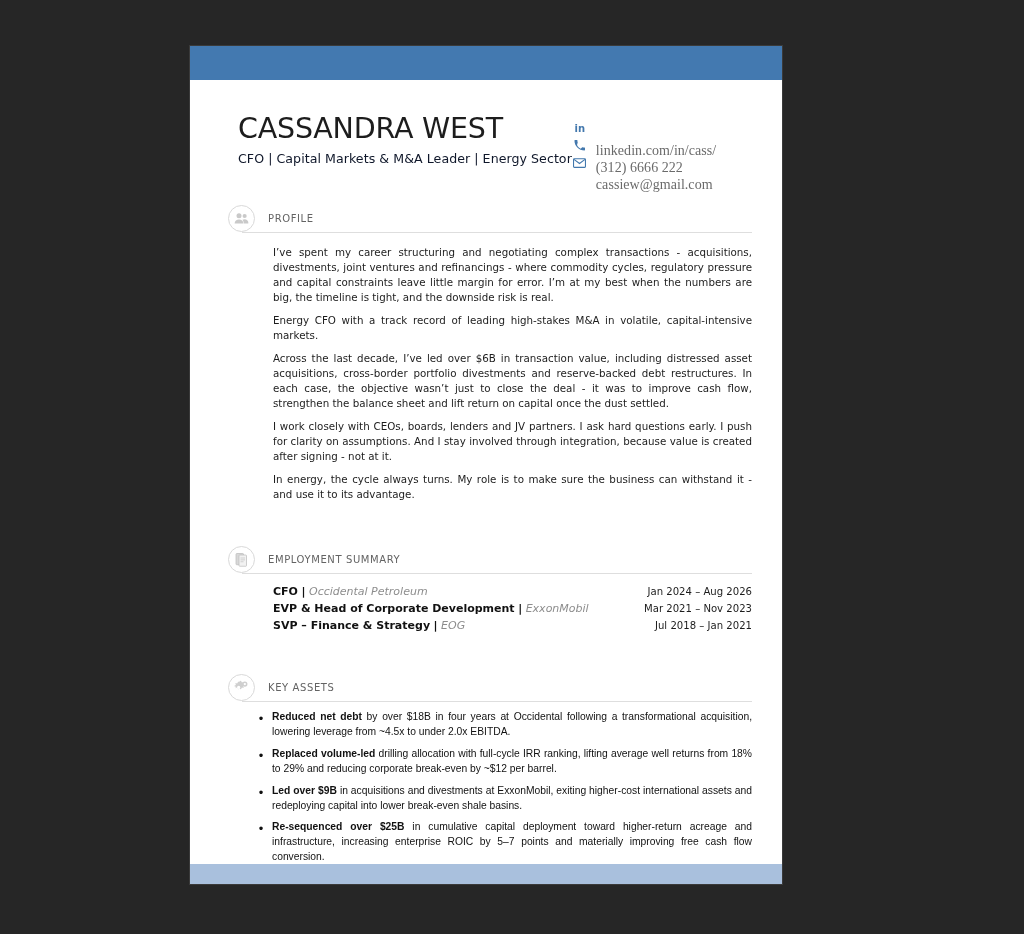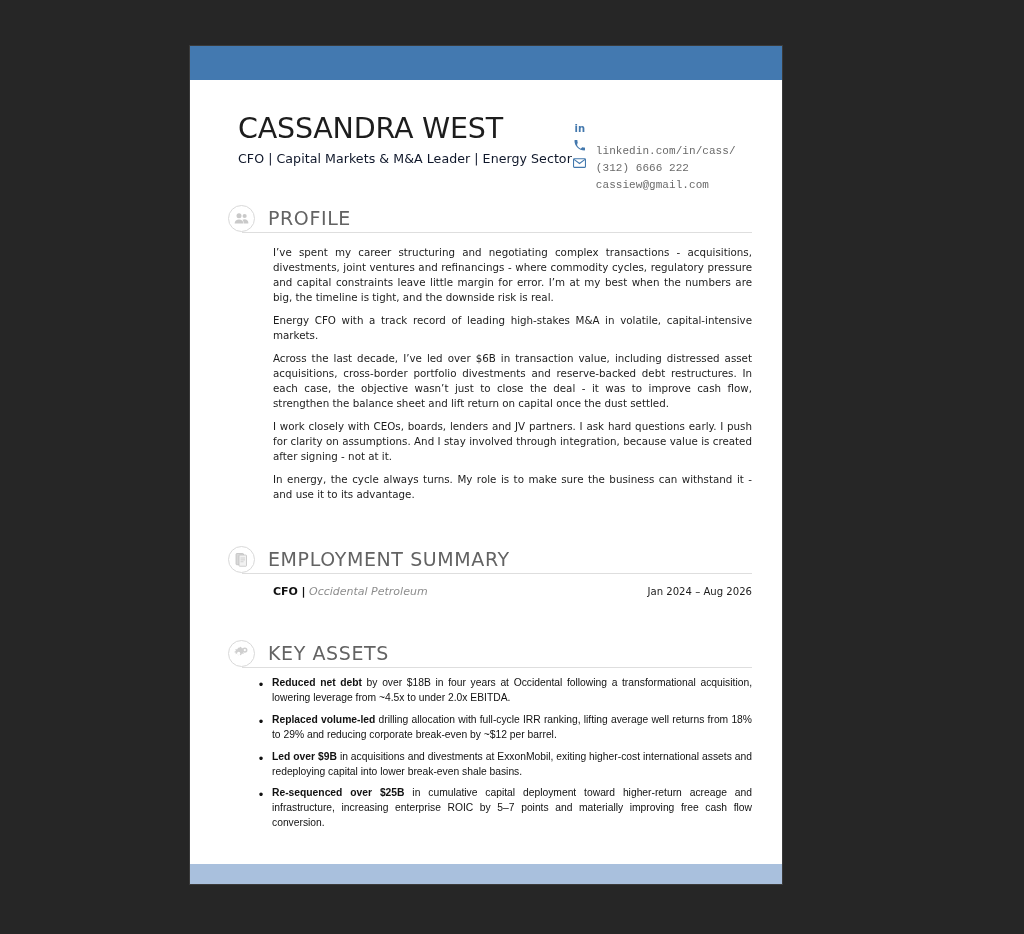--- a/index.html
+++ b/index.html
@@ -85,22 +85,22 @@
   }
   .contact-ico {
     width: 16px; height: 14px;
     margin-right: 8px;
     display: flex; align-items: center; justify-content: center;
     color: #4378ad;
     flex: 0 0 16px;
   }
   .contact-ico svg { display: block; }
   .contact-txt {
-    font-family: Liberation Mono, monospace;
-    font-size: 11px;
+    font-family: Liberation Serif, serif;
+    font-size: 14px;
     color: #6a6a6a;
     white-space: nowrap;
     letter-spacing: 0.05px;
     margin-top: 44px;
   }
   .li-badge {
     font-family: "DejaVu Sans", sans-serif;
     font-size: 10px;
     font-weight: bold;
     color: #4378ad;
@@ -120,21 +120,21 @@
     border-radius: 50%;
     border: 1px solid #d9d9d9;
     background: #fff;
     display: flex; align-items: center; justify-content: center;
     flex: 0 0 27px;
     z-index: 2;
   }
   .sec-circle svg { display: block; }
   .sec-title {
     font-family: "DejaVu Sans", sans-serif;
-    font-size: 19px;
+    font-size: 10px;
     letter-spacing: 0.6px;
     color: #636363;
     margin-left: 13px;
     white-space: nowrap;
     z-index: 2;
     background: #fff;
     padding-right: 6px;
   }
   .sec-rule {
     position: absolute;
@@ -296,21 +296,37 @@
       <div class="emp-area">
         <div class="emp-row">
           <div class="emp-left">
             <span class="emp-role">CFO</span>
             <span class="emp-sep">|</span>
             <span class="emp-co">Occidental Petroleum</span>
           </div>
           <div class="emp-dates">Jan 2024 – Aug 2026</div>
         </div>
 
-
+        <div class="emp-row">
+          <div class="emp-left">
+            <span class="emp-role">EVP &amp; Head of Corporate Development</span>
+            <span class="emp-sep">|</span>
+            <span class="emp-co">ExxonMobil</span>
+          </div>
+          <div class="emp-dates">Mar 2021 – Nov 2023</div>
+        </div>
+
+        <div class="emp-row">
+          <div class="emp-left">
+            <span class="emp-role">SVP – Finance &amp; Strategy</span>
+            <span class="emp-sep">|</span>
+            <span class="emp-co">EOG</span>
+          </div>
+          <div class="emp-dates">Jul 2018 – Jan 2021</div>
+        </div>
       </div>
 
       <div class="section" style="margin-top:38px;">
         <div class="sec-head">
           <span class="sec-circle">
             <svg width="17" height="14" viewBox="0 0 22 18" fill="#cfcfcf">
               <path d="M8.2 4.1l.9-1.6 1.7.5.2 1.8 1.4.8 1.6-.9 1.2 1.3-1 1.5.5 1.6 1.8.3v1.8l-1.8.3-.5 1.6 1 1.5-1.2 1.3-1.6-.9-1.4.8-.2 1.8-1.7.5-.9-1.6H7l-.9 1.6-1.7-.5-.2-1.8-1.4-.8-1.6.9L0 16.2l1-1.5-.5-1.6L-1.3 13v-1.8l1.8-.3.5-1.6-1-1.5 1.2-1.3 1.6.9 1.4-.8.2-1.8L7 4.1z" transform="translate(3,-1) scale(0.72)"></path>
               <circle cx="7.3" cy="9.6" r="2.1" fill="#ffffff"></circle>
               <circle cx="15.3" cy="5.2" r="3.4"></circle>
               <circle cx="15.3" cy="5.2" r="1.5" fill="#ffffff"></circle>

